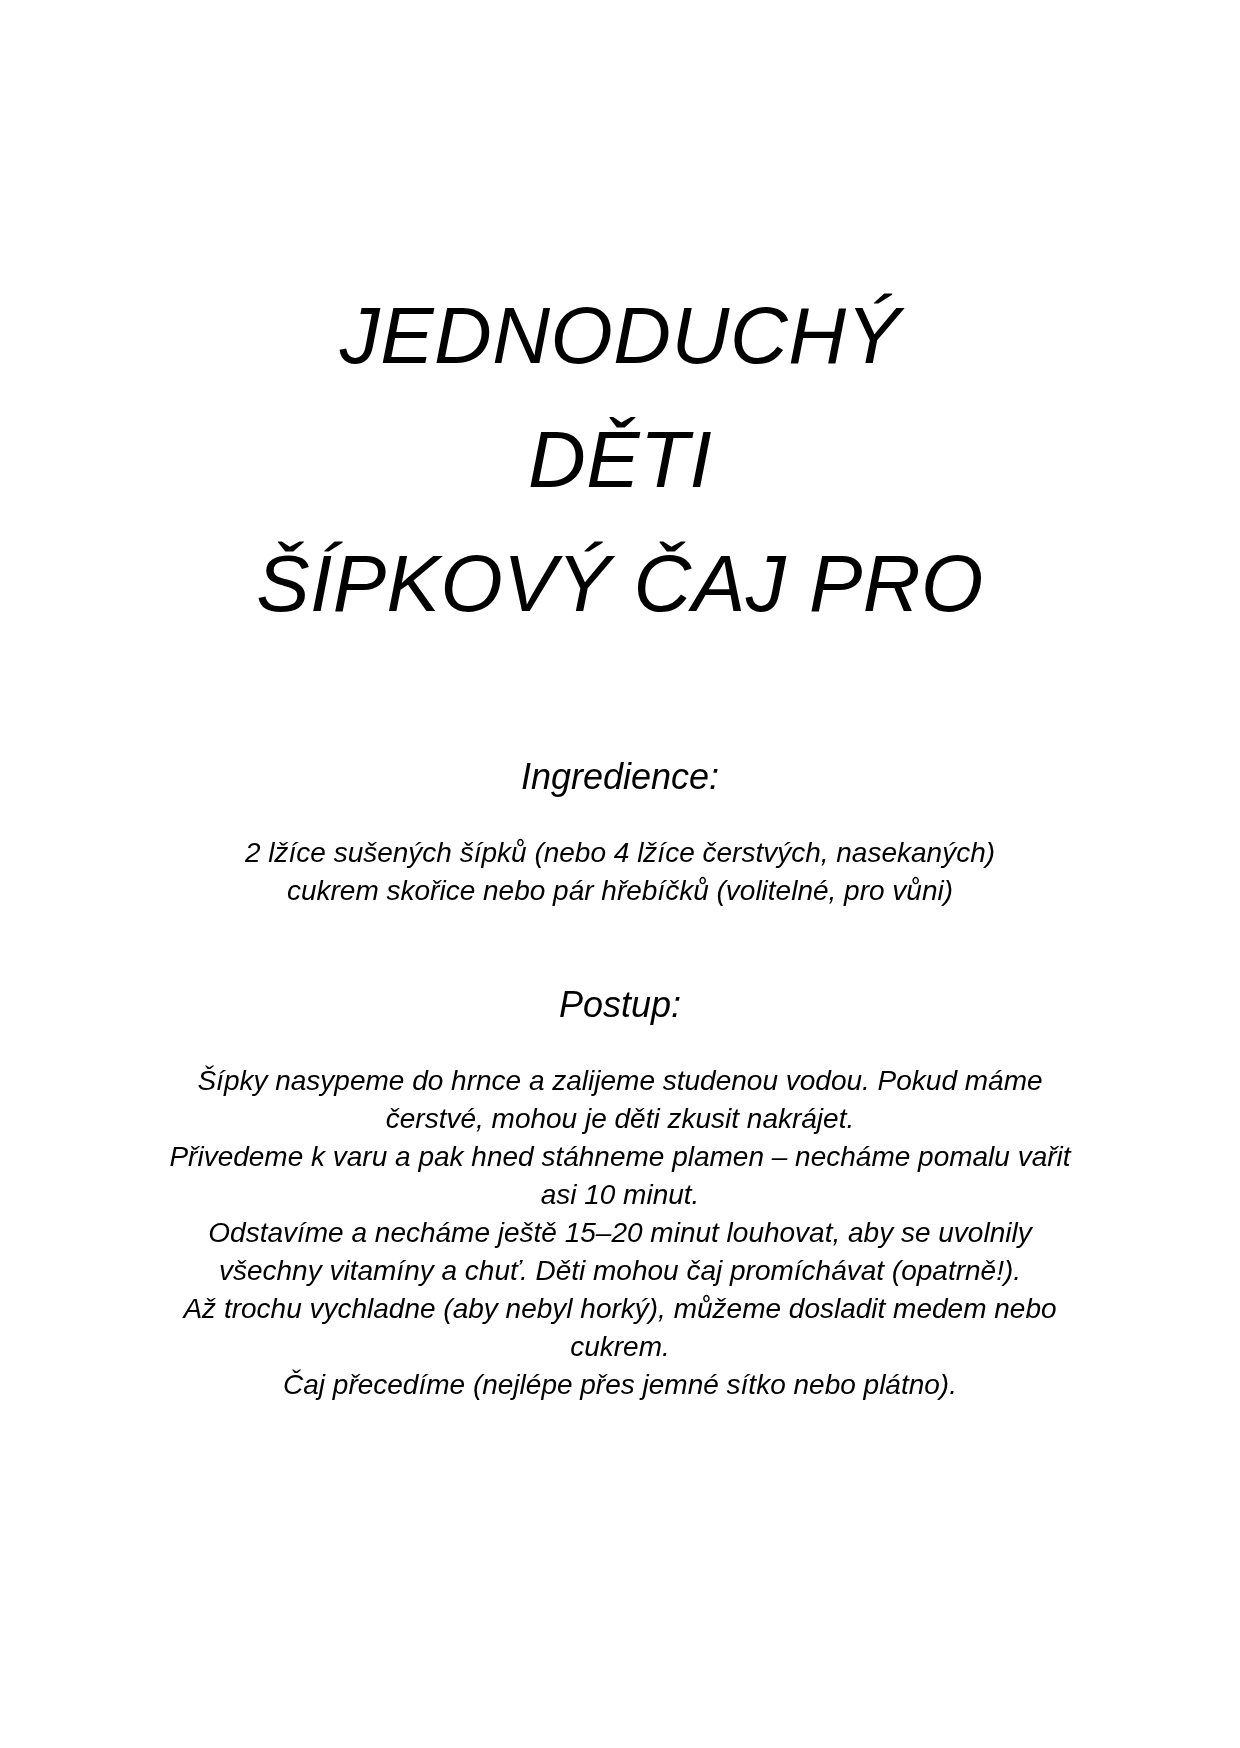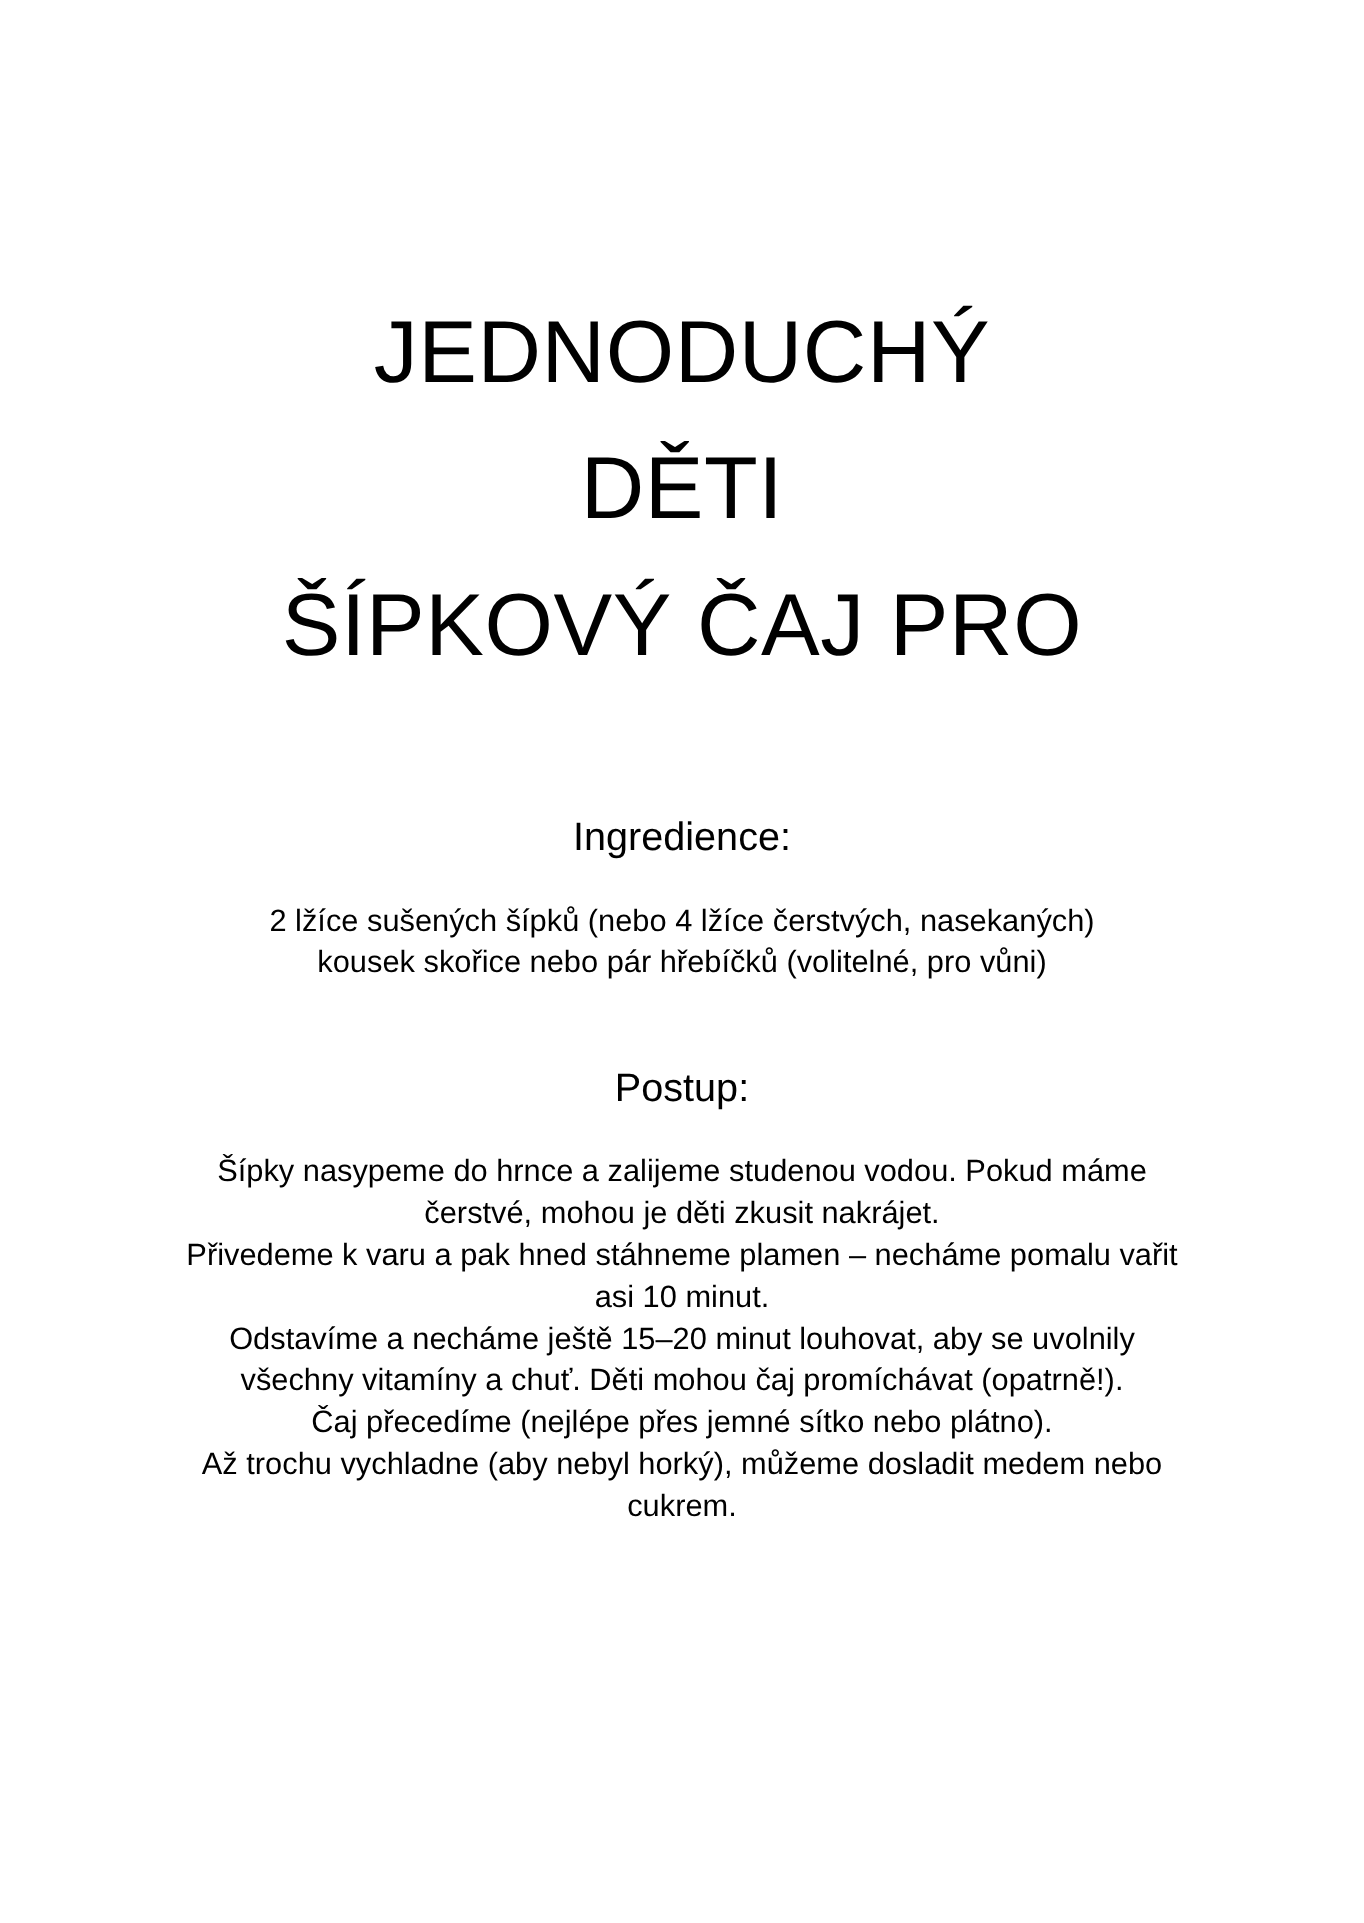--- a/index.html
+++ b/index.html
@@ -9,24 +9,25 @@
   body {
     width: 1240px;
     height: 1748px;
     background: #ffffff;
     color: #000000;
     font-family: "Liberation Sans", "DejaVu Sans", sans-serif;
     overflow: hidden;
   }
   .page {
     width: 920px;
-    margin: 0 auto;
+    margin: 16px auto;
     padding-top: 258px;
     text-align: center;
     box-sizing: content-box;
+    font-style: italic;
   }
   .doc-title {
     font-size: 80px;
     font-weight: 400;
     line-height: 124px;
     letter-spacing: 0.5px;
     margin: 0 0 112px 0;
   }
   .title-line {
     display: block;
@@ -59,28 +60,28 @@
   <h1 class="doc-title">
     <span class="title-line">JEDNODUCHÝ</span>
     <span class="title-line">DĚTI</span>
     <span class="title-line">ŠÍPKOVÝ ČAJ PRO</span>
   </h1>
 
   <div class="body-text ingredients-block">
     <p class="section-heading">Ingredience:</p>
     <div class="line-group">
       <span class="text-line">2 lžíce sušených šípků (nebo 4 lžíce čerstvých, nasekaných)</span>
-      <span class="text-line">kousek skořice nebo pár hřebíčků (volitelné, pro vůni)</span>
+      <span class="text-line">cukrem skořice nebo pár hřebíčků (volitelné, pro vůni)</span>
     </div>
   </div>
 
   <div class="body-text">
     <p class="section-heading">Postup:</p>
     <div class="line-group">
       <span class="text-line">Šípky nasypeme do hrnce a zalijeme studenou vodou. Pokud máme čerstvé, mohou je děti zkusit nakrájet.</span>
       <span class="text-line">Přivedeme k varu a pak hned stáhneme plamen – necháme pomalu vařit asi 10 minut.</span>
       <span class="text-line">Odstavíme a necháme ještě 15–20 minut louhovat, aby se uvolnily všechny vitamíny a chuť. Děti mohou čaj promíchávat (opatrně!).</span>
+      <span class="text-line">Až trochu vychladne (aby nebyl horký), můžeme dosladit medem nebo cukrem.</span>
       <span class="text-line">Čaj přecedíme (nejlépe přes jemné sítko nebo plátno).</span>
-      <span class="text-line">Až trochu vychladne (aby nebyl horký), můžeme dosladit medem nebo cukrem.</span>
     </div>
   </div>
 
 </div>
 
 </body></html>

